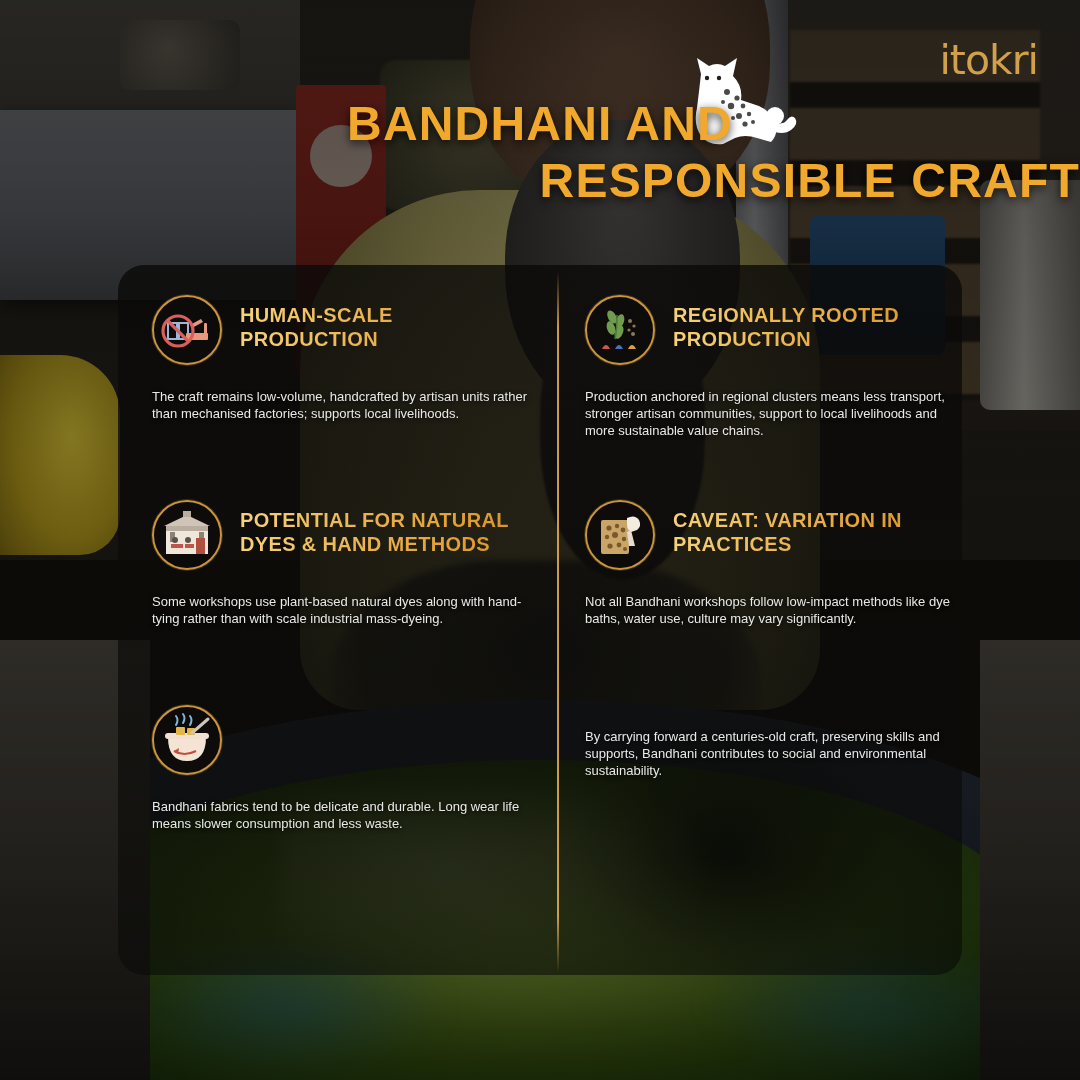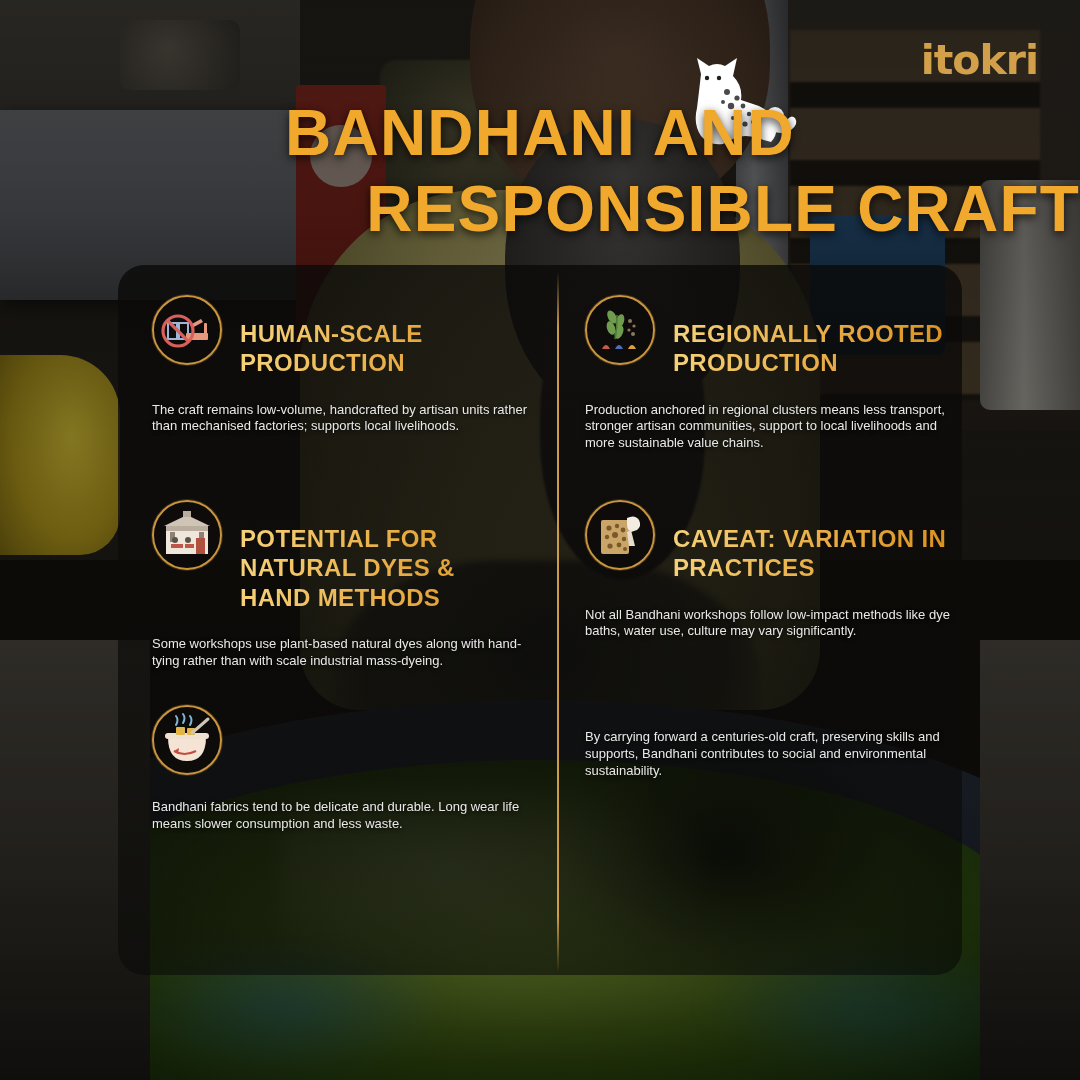--- a/index.html
+++ b/index.html
@@ -91,50 +91,50 @@
   .yellow-tub{left:0;top:355px;width:120px;height:200px;
     background:radial-gradient(ellipse at 60% 40%,#e8d13a,#b79d1c 60%,#7d6a11 100%);
     border-radius:0 60px 40px 0;}
 
   
   .bg-dim{position:absolute;inset:0;
     background:
       linear-gradient(180deg, rgba(0,0,0,.62) 0%, rgba(0,0,0,.50) 22%, rgba(0,0,0,.40) 50%, rgba(0,0,0,.42) 78%, rgba(0,0,0,.55) 100%);}
 
   
-  .logo{position:absolute;right:42px;top:40px;font-size:41px;font-weight:700;
+  .logo{position:absolute;right:42px;top:40px;font-size:41px;font-weight:400;
     letter-spacing:-1px;color:#d2a04a;font-family:"DejaVu Sans", sans-serif;line-height:1;text-align:center;}
 
   
   .cat{position:absolute;left:683px;top:52px;width:120px;height:108px;}
 
   
   .title{position:absolute;left:0;right:0;top:96px;text-align:center;
-    color:#f0a92c;font-size:64px;font-weight:800;letter-spacing:1.2px;line-height:1.18;
+    color:#f0a92c;font-size:48px;font-weight:800;letter-spacing:1.2px;line-height:1.18;
     text-transform:uppercase;text-shadow:0 3px 10px rgba(0,0,0,.75);}
   .title .l2{display:block;text-align:right;}
 
   
   .panel{position:absolute;left:118px;top:265px;width:844px;height:710px;
     background:linear-gradient(180deg, rgba(10,9,8,.80) 0%, rgba(12,11,9,.74) 45%, rgba(8,9,7,.58) 100%);
     border-radius:26px;}
   .divider{position:absolute;left:557px;top:272px;width:2px;height:700px;
     background:linear-gradient(180deg, rgba(200,150,70,0) 0%, rgba(214,163,78,.95) 8%, rgba(214,163,78,.95) 92%, rgba(200,150,70,0) 100%);}
 
   
   .grid{position:absolute;left:118px;top:265px;width:844px;height:710px;
     display:grid;grid-template-columns:440px 404px;grid-template-rows:205px 205px 300px;}
   .card{position:relative;padding:30px 26px 0 34px;box-sizing:border-box;}
   .card.right{padding-left:27px;padding-right:10px;}
   .card-head{display:flex;align-items:flex-start;gap:18px;}
   .icon-circle{flex:0 0 auto;width:66px;height:66px;border-radius:50%;
     border:2px solid #c9953f;background:rgba(14,12,10,.85);
     position:relative;overflow:hidden;box-shadow:0 0 0 1px rgba(190,140,60,.25);}
-  .card-title{font-size:24px;font-weight:800;line-height:1.22;letter-spacing:.35px;
-    text-transform:uppercase;margin-top:24px;
+  .card-title{font-size:20px;font-weight:800;line-height:1.22;letter-spacing:.35px;
+    text-transform:uppercase;margin-top:8px;
     background:linear-gradient(92deg,#f6d27a 0%,#eab24e 45%,#d9911f 100%);
     -webkit-background-clip:text;background-clip:text;color:transparent;
     -webkit-text-fill-color:transparent;}
   .card-body{margin-top:24px;font-size:13px;line-height:1.30;color:#e9e9e8;
     max-width:392px;text-shadow:0 1px 4px rgba(0,0,0,.8);}
   .card.right .card-body{max-width:400px;}
 
   
   .ic{position:absolute;inset:0;}
 </style>

